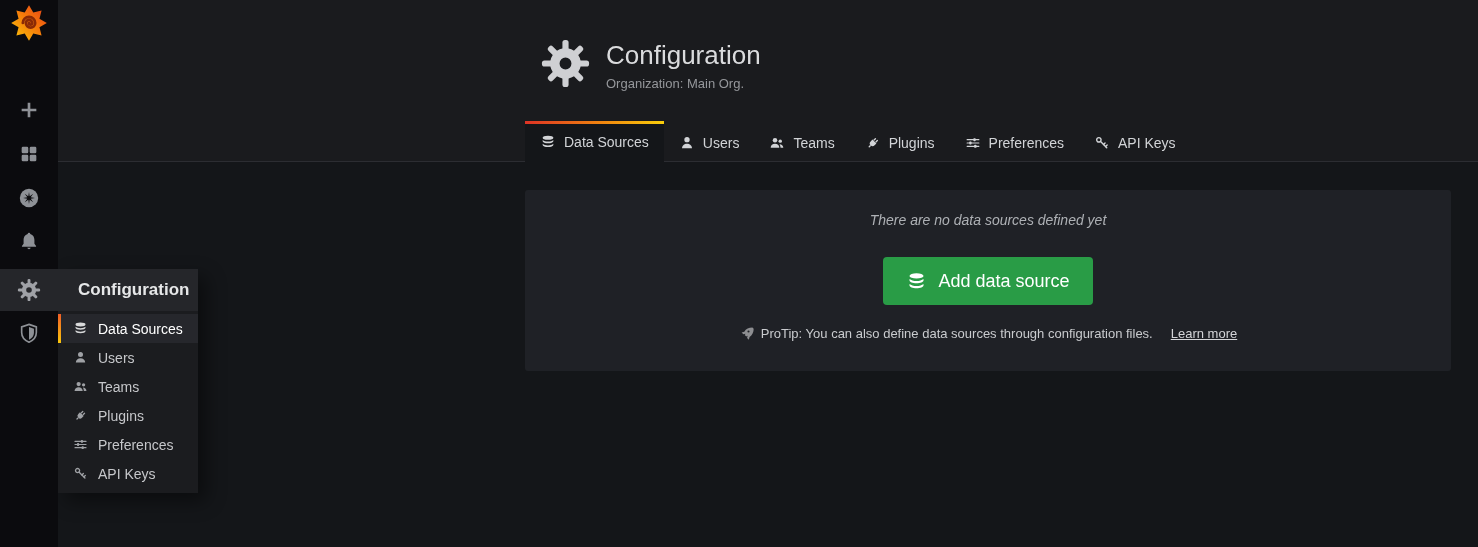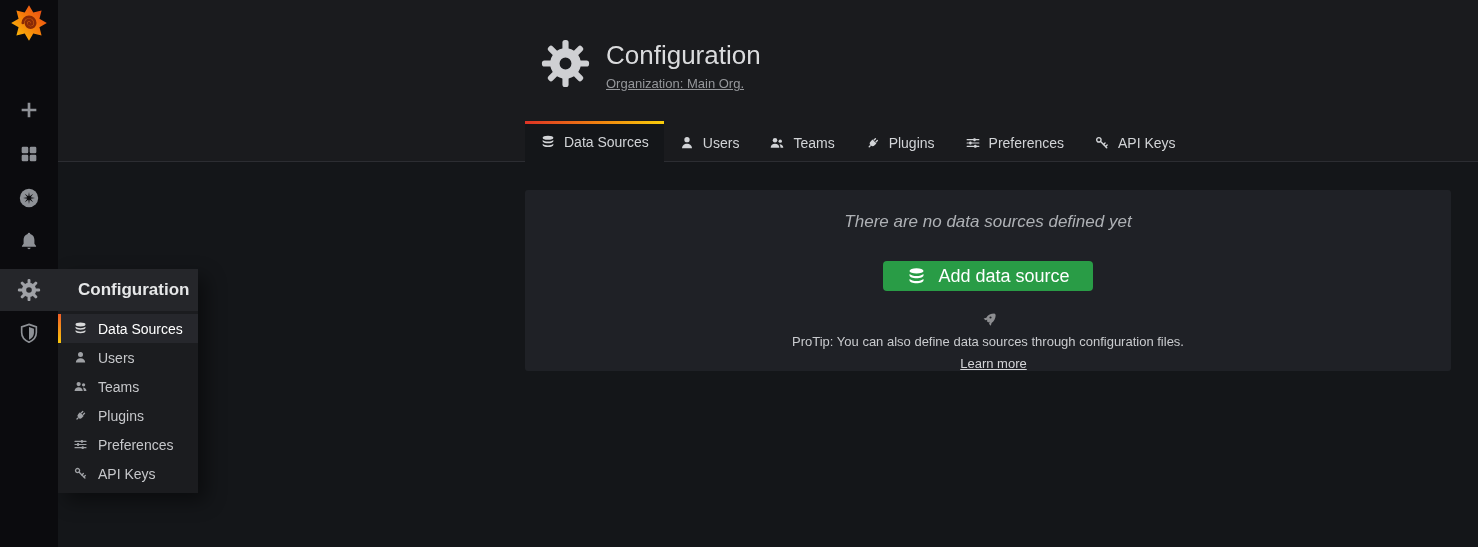--- a/index.html
+++ b/index.html
@@ -59,21 +59,21 @@
   .main { margin-left:58px; height:100%; }
   .page-header {
     position:relative; height:162px; background:#1a1b1e;
     border-bottom:1px solid #2c2d32;
   }
   .header-row { display:flex; align-items:flex-start; padding:38px 0 0 482px; }
   .header-gear { color:#cfd0d3; }
   .header-gear svg { width:51px; height:51px; }
   .header-text { margin-left:15px; padding-top:2px; }
   .page-title { font-size:26px; font-weight:400; color:#dadbdd; }
-  .page-sub { font-size:13px; color:#95979b; margin-top:5px;text-decoration:underline; }
+  .page-sub { font-size:13px; color:#95979b; margin-top:5px; }
 
   .tabbar {
     position:absolute; left:467px; bottom:0;
     display:flex; align-items:flex-end;
   }
   .tab {
     height:40px; display:flex; align-items:center; gap:8px;
     padding:0 15px; font-size:14px; font-weight:500; color:#d2d4d7;
     cursor:pointer; border-top:3px solid transparent;
   }
@@ -87,31 +87,31 @@
     content:""; position:absolute; top:0; left:0; right:0; height:3px;
     background:linear-gradient(to right,#dd3325,#f0850f 55%,#f9ce0b);
   }
 
   
   .content { padding:28px 27px 0 467px; }
   .panel {
     height:181px; background:#1f2126; border-radius:3px;
     display:flex; flex-direction:column; align-items:center;
   }
-  .empty-msg { margin-top:22px; font-style:italic; font-size:17px; color:#aeb1b5; }
+  .empty-msg { margin-top:22px; font-style:italic; font-size:14px; color:#aeb1b5; }
   .add-btn {
     margin-top:29px; height:48px; padding:0 23px;
     background:#299c46; border:none; border-radius:4px;
     color:#ffffff; font-family:inherit; font-size:18px; font-weight:500;
     display:flex; align-items:center; gap:11px; cursor:pointer;
   }
   .add-btn svg { width:21px; height:21px; }
   .protip {
     margin-top:21px; font-size:13px; color:#c9cbce;
-    display:flex; align-items:center; gap:7px;flex-direction:column;
+    display:flex; align-items:center; gap:7px;
   }
   .protip .icon { color:#8d8e91; display:inline-flex; }
   .protip svg { width:15px; height:15px; }
   .learn-more { text-decoration:underline; color:#d4d5d8; margin-left:11px; cursor:pointer; }
 </style>
 </head>
 <body>
 
 <svg width="0" height="0" style="position:absolute" aria-hidden="true">
   <defs>

